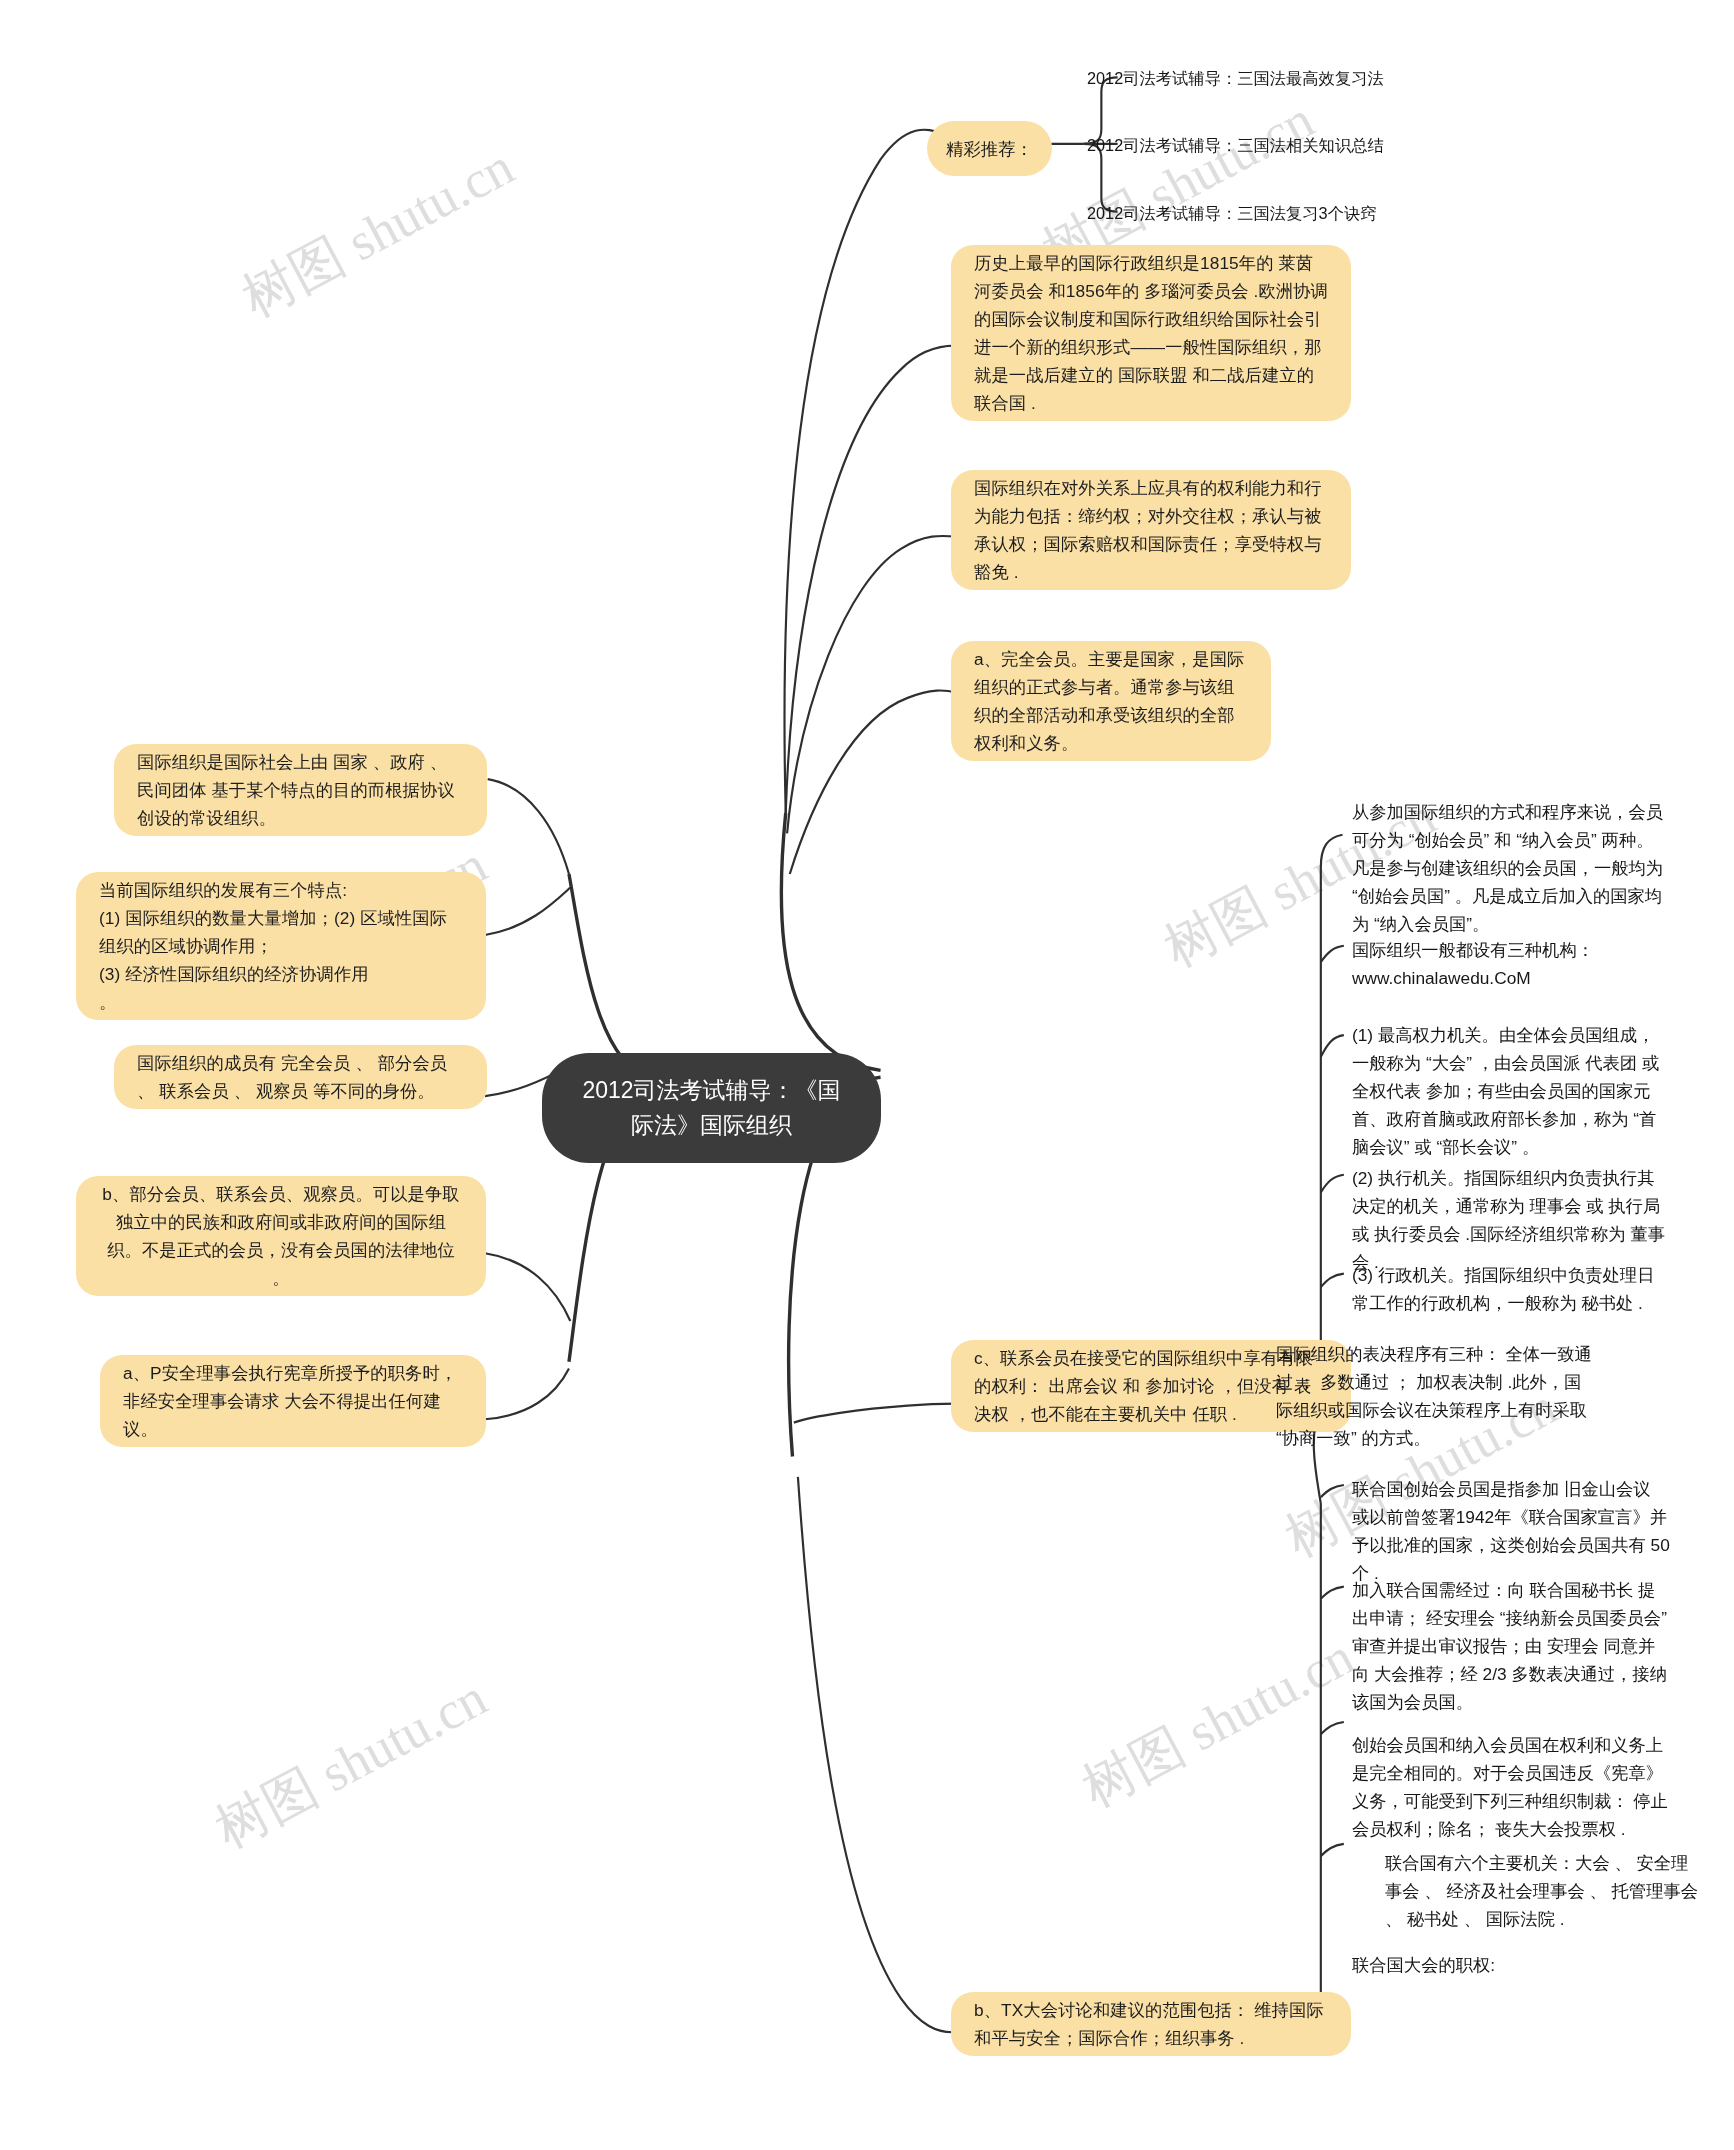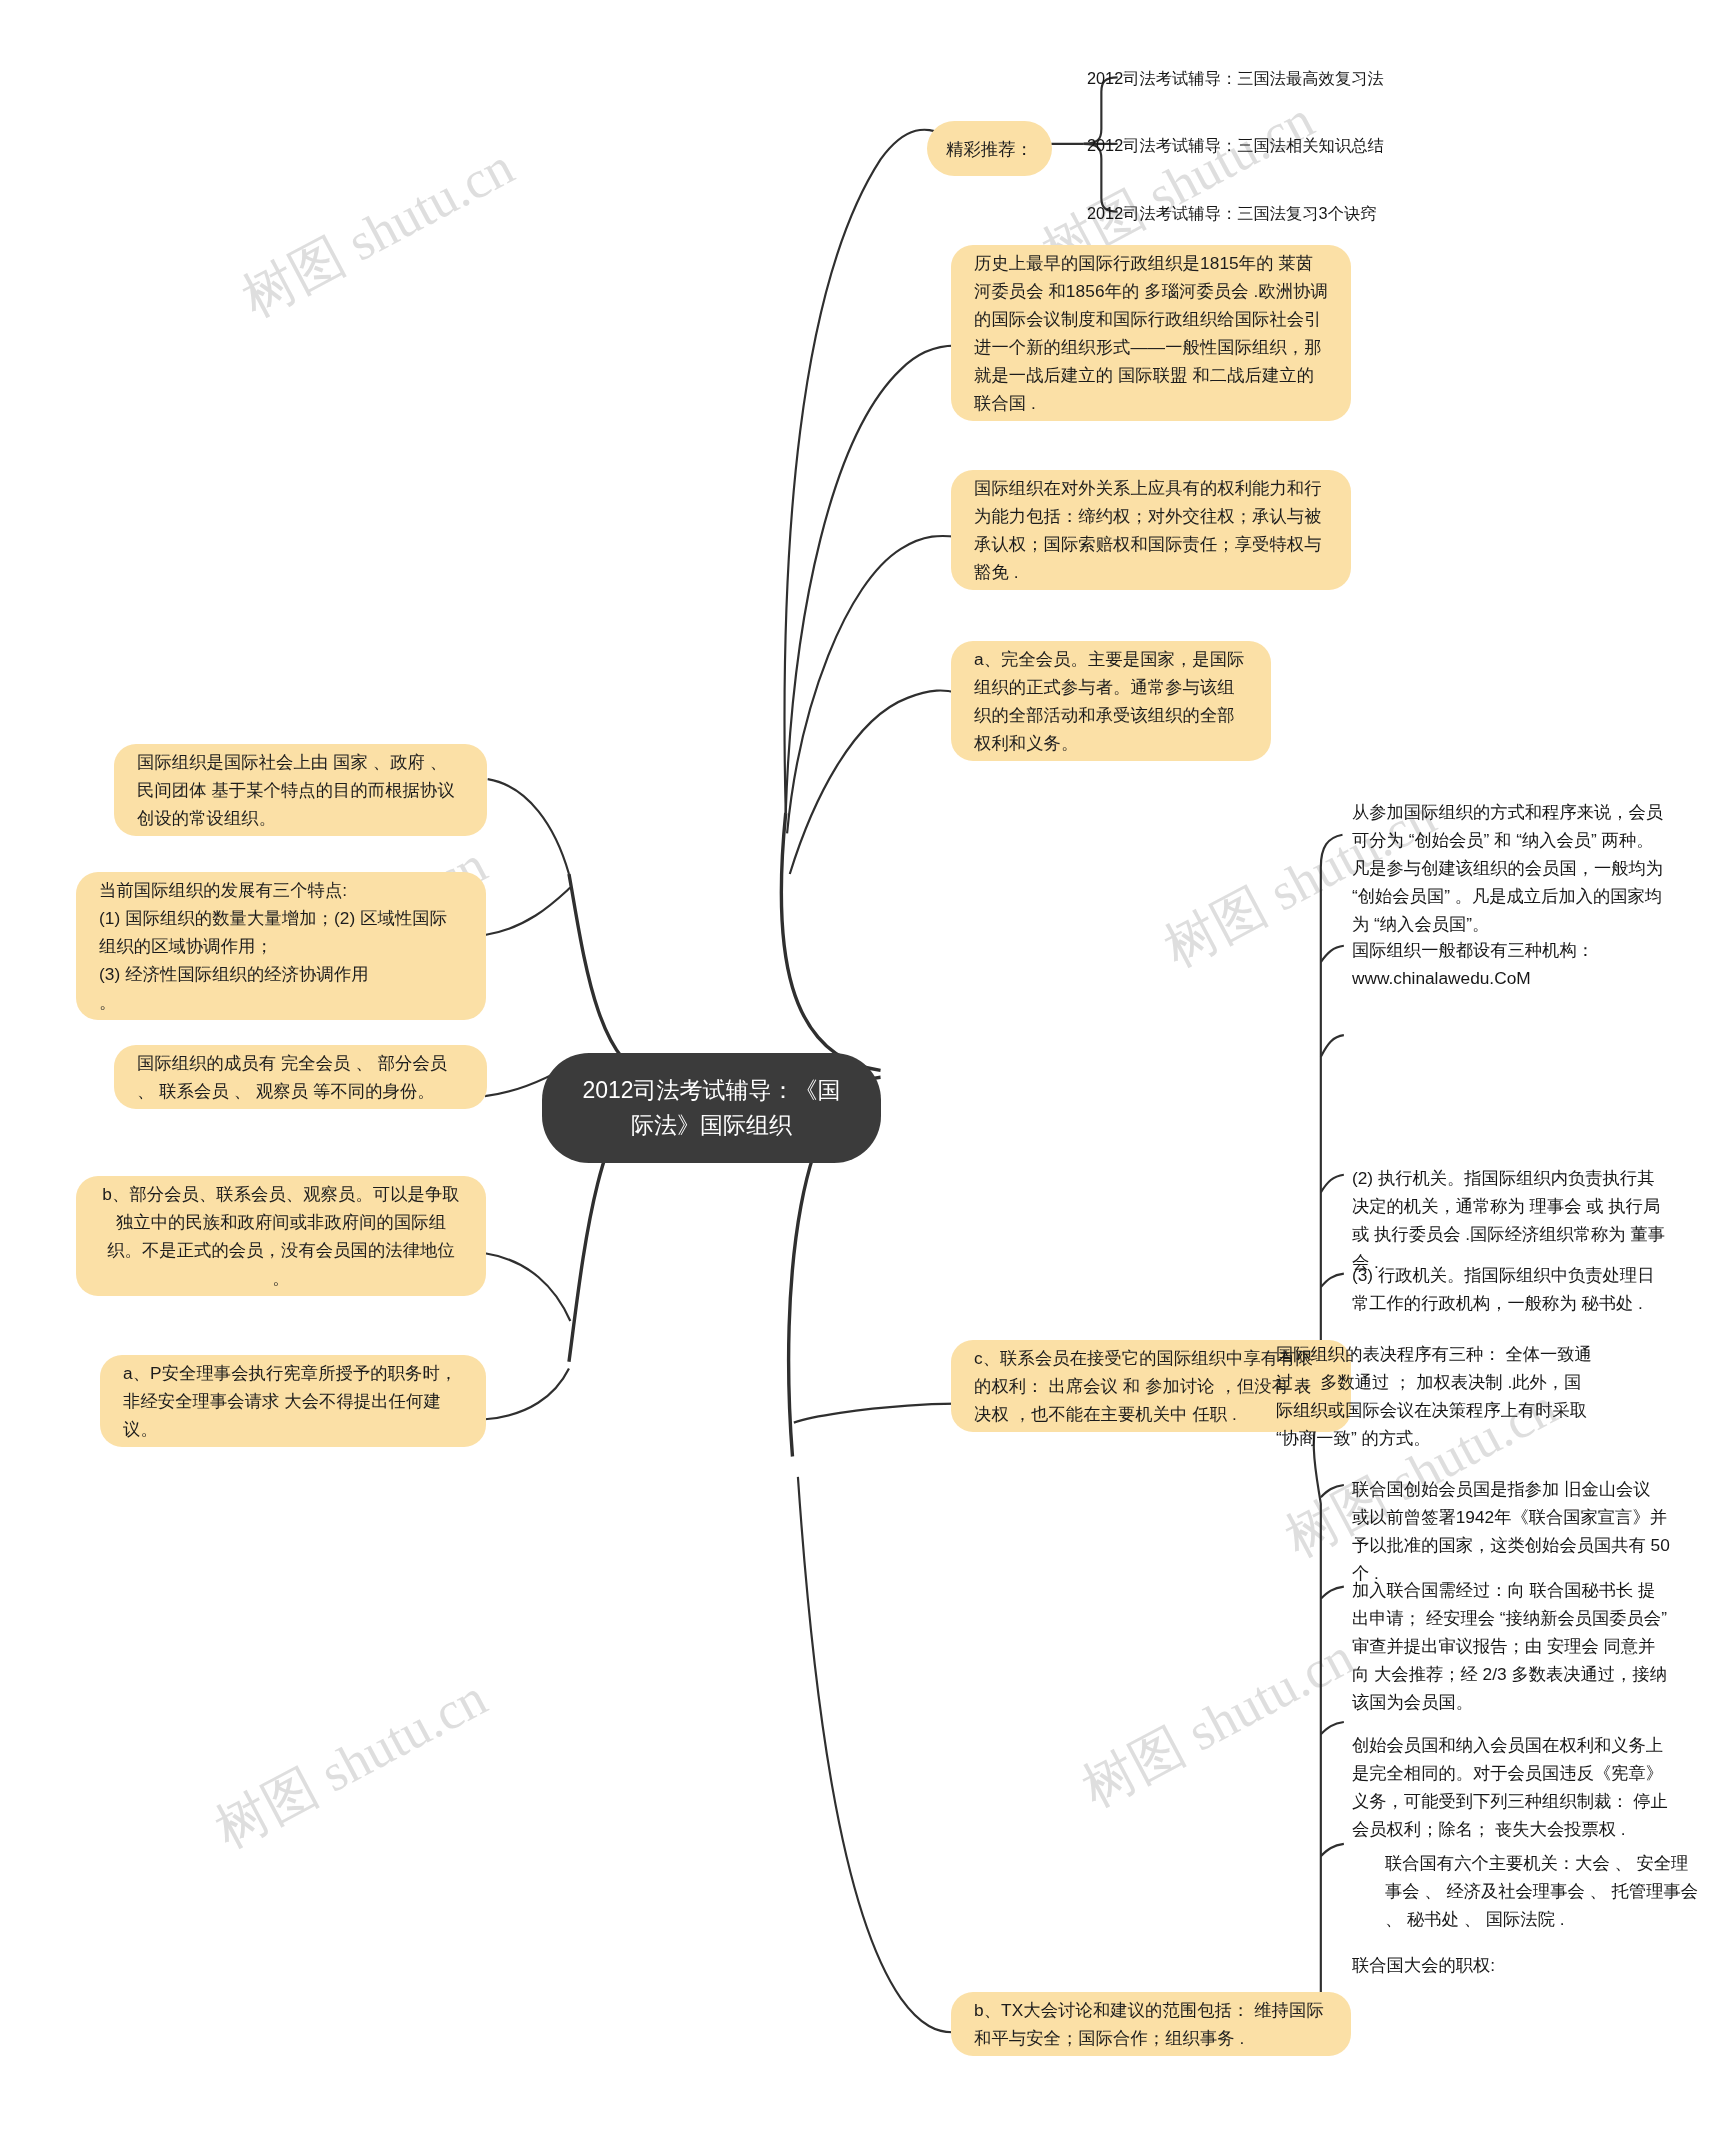--- a/index.html
+++ b/index.html
@@ -161,20 +161,21 @@
 (1) 国际组织的数量大量增加；(2) 区域性国际组织的区域协调作用；
 (3) 经济性国际组织的经济协调作用
 。</div>
   <div class="node pill" style="left:114px; top:1045px; width:373px;">国际组织的成员有 完全会员 、 部分会员 、 联系会员 、 观察员 等不同的身份。</div>
   <div class="node pill" style="left:76px; top:1176px; width:410px;text-align:center;">b、部分会员、联系会员、观察员。可以是争取独立中的民族和政府间或非政府间的国际组织。不是正式的会员，没有会员国的法律地位
 。</div>
   <div class="node pill" style="left:100px; top:1355px; width:386px;">a、P安全理事会执行宪章所授予的职务时， 非经安全理事会请求 大会不得提出任何建议。</div>
 
   <div class="node plain" style="left:1352px; top:798px; width:318px;">从参加国际组织的方式和程序来说，会员可分为 “创始会员” 和 “纳入会员” 两种。凡是参与创建该组织的会员国，一般均为 “创始会员国” 。凡是成立后加入的国家均为 “纳入会员国”。</div>
   <div class="node plain" style="left:1352px; top:936px; width:318px;">国际组织一般都设有三种机构：  www.chinalawedu.CoM</div>
+  <div class="node plain" style="left:1352px; top:1021px; width:318px;">(1) 最高权力机关。由全体会员国组成，一般称为 “大会” ，由会员国派 代表团 或 全权代表 参加；有些由会员国的国家元首、政府首脑或政府部长参加，称为 “首脑会议” 或 “部长会议” 。</div>
   <div class="node plain" style="left:1352px; top:1164px; width:318px;">(2) 执行机关。指国际组织内负责执行其决定的机关，通常称为 理事会 或 执行局 或 执行委员会 .国际经济组织常称为 董事会 .</div>
   <div class="node plain" style="left:1352px; top:1261px; width:318px;">(3) 行政机关。指国际组织中负责处理日常工作的行政机构，一般称为 秘书处 .</div>
   <div class="node plain" style="left:1276px; top:1340px; width:318px;">国际组织的表决程序有三种：  全体一致通过 ；  多数通过 ；  加权表决制 .此外，国际组织或国际会议在决策程序上有时采取 “协商一致” 的方式。</div>
   <div class="node plain" style="left:1352px; top:1475px; width:318px;">联合国创始会员国是指参加 旧金山会议 或以前曾签署1942年《联合国家宣言》并予以批准的国家，这类创始会员国共有 50个 .</div>
   <div class="node plain" style="left:1352px; top:1576px; width:318px;">加入联合国需经过：向 联合国秘书长 提出申请；  经安理会 “接纳新会员国委员会” 审查并提出审议报告；由 安理会 同意并向 大会推荐；经 2/3 多数表决通过，接纳该国为会员国。</div>
   <div class="node plain" style="left:1352px; top:1731px; width:318px;">创始会员国和纳入会员国在权利和义务上是完全相同的。对于会员国违反《宪章》义务，可能受到下列三种组织制裁： 停止会员权利；除名；  丧失大会投票权 .</div>
   <div class="node plain" style="left:1352px; top:1849px; width:318px;margin-left:33px;">联合国有六个主要机关：大会 、 安全理事会 、 经济及社会理事会 、 托管理事会 、 秘书处 、 国际法院 .</div>
   <div class="node plain" style="left:1352px; top:1951px; width:318px;">联合国大会的职权:</div>
 
 </div>

